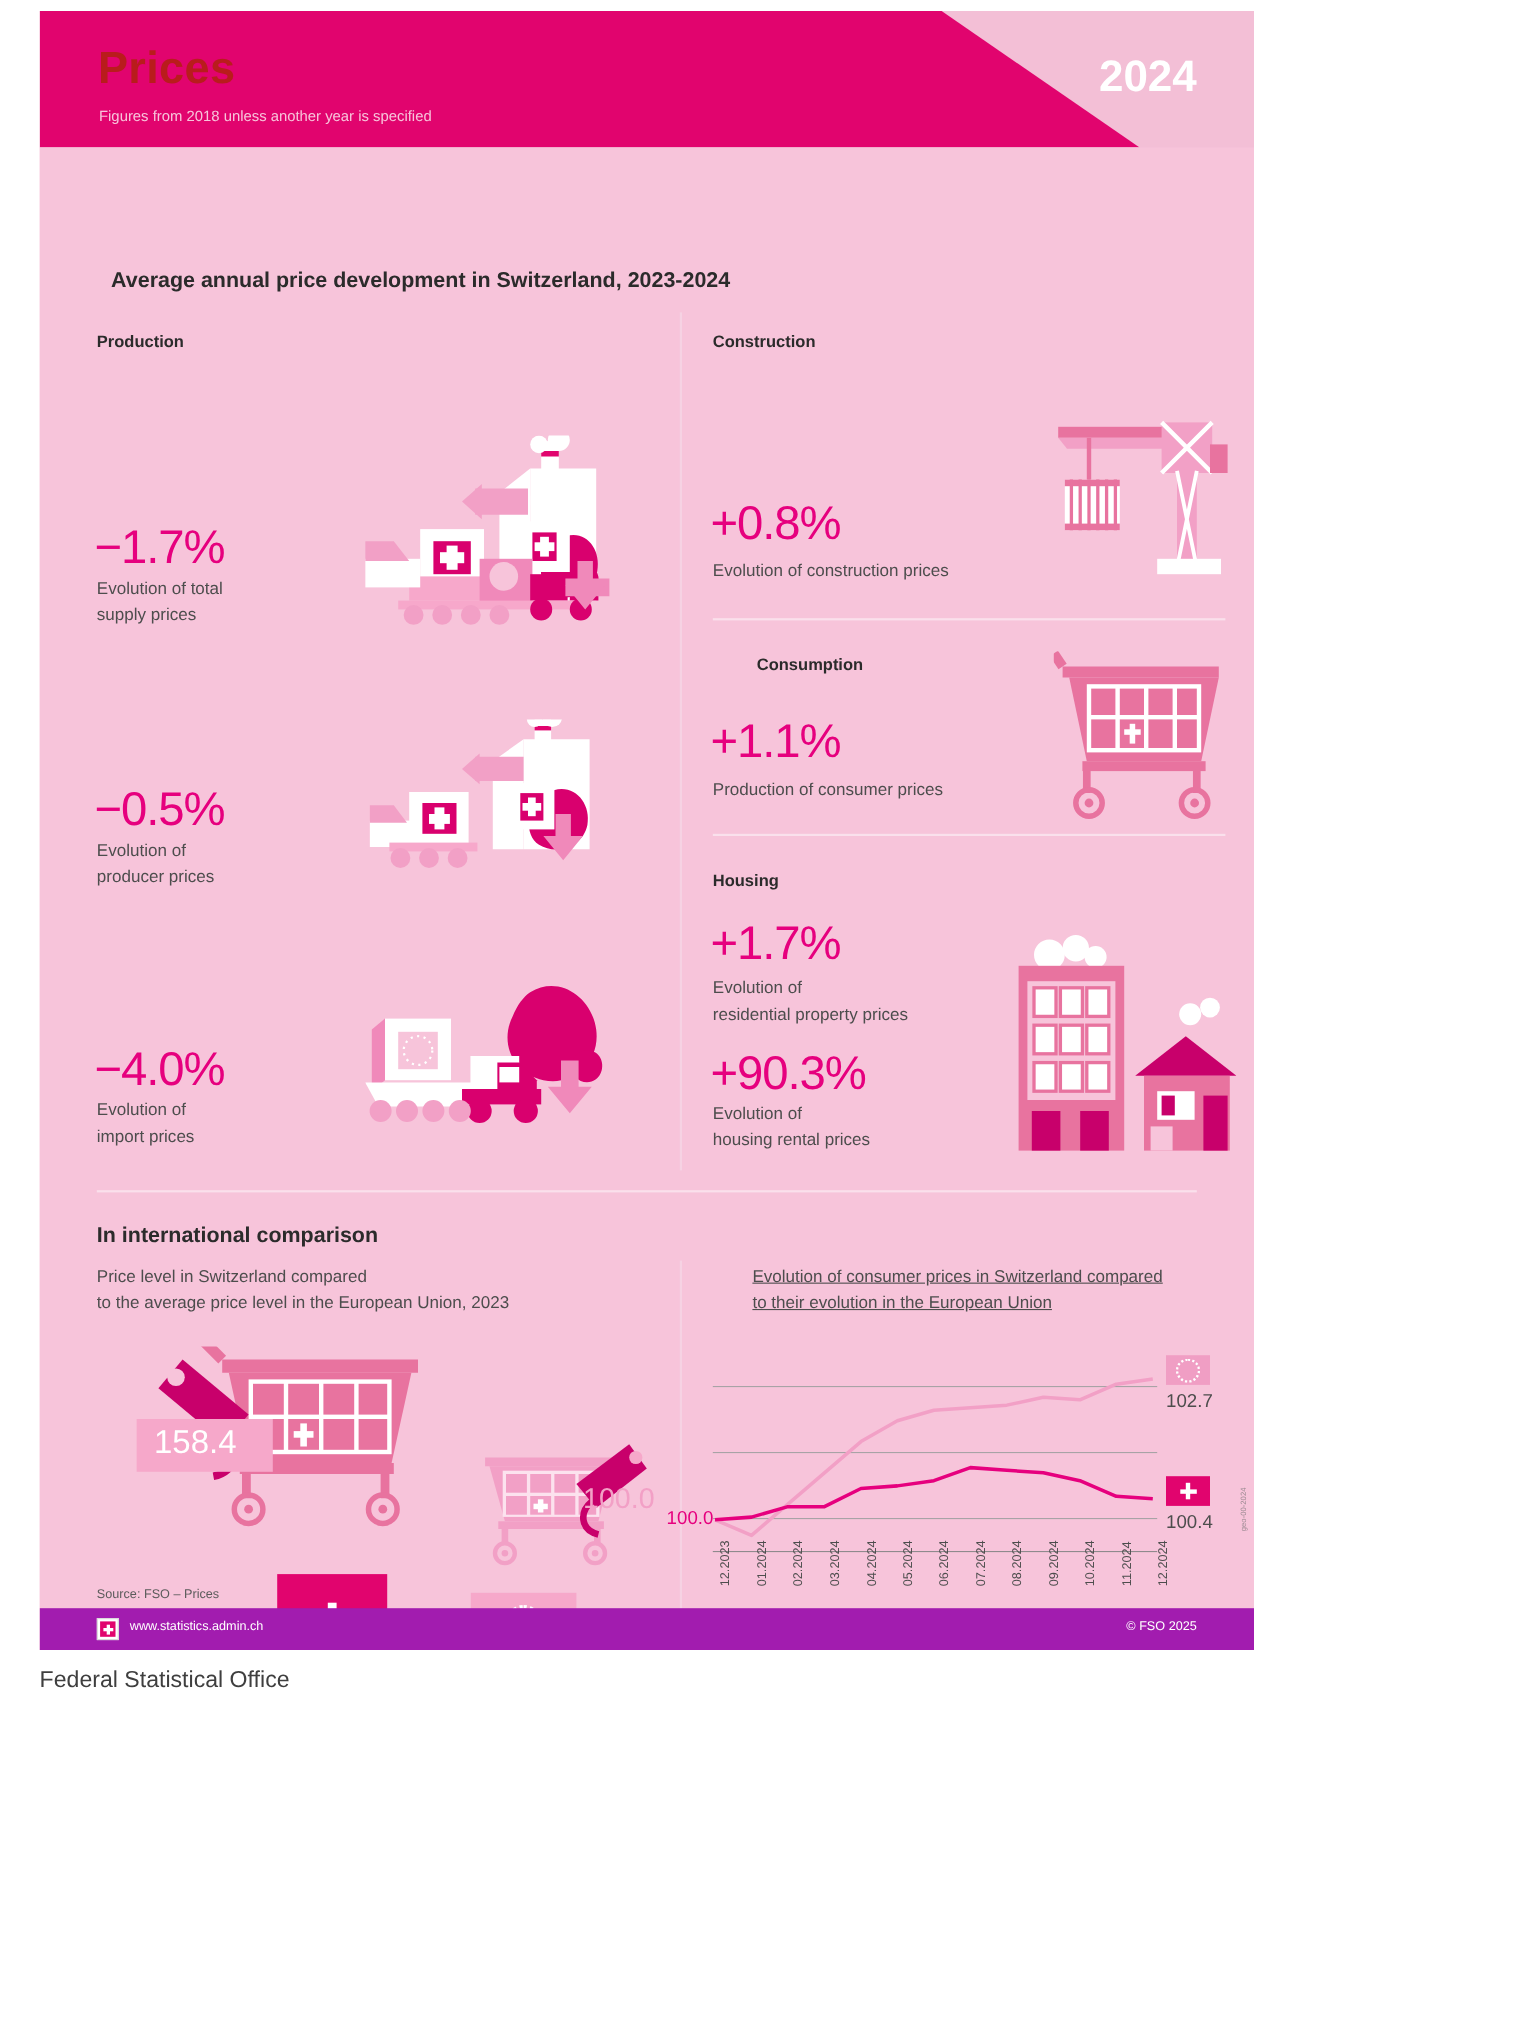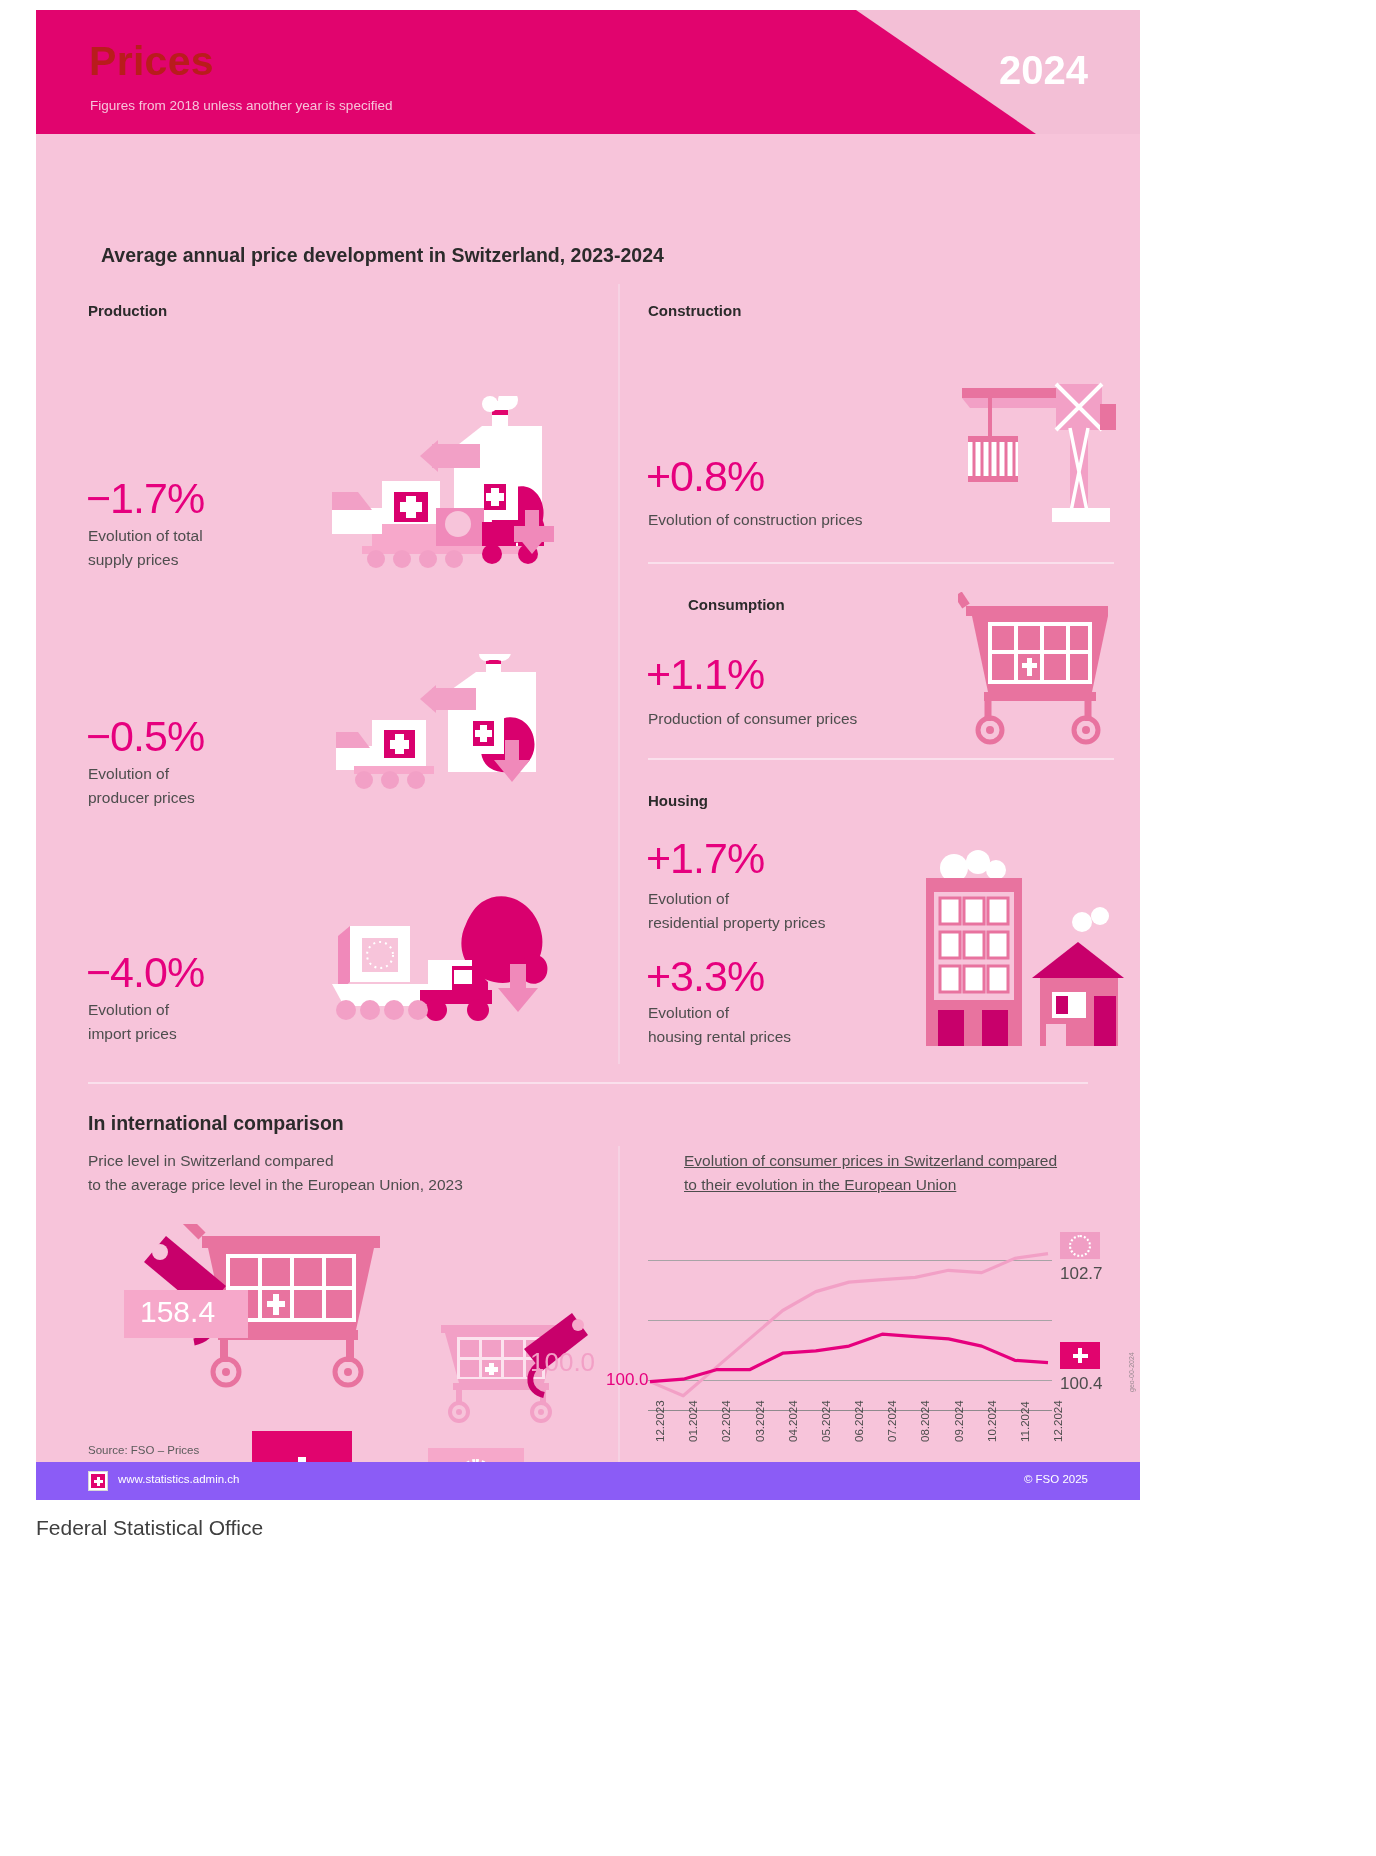--- a/index.html
+++ b/index.html
@@ -78,21 +78,21 @@
   .cross:before { left: 5.5px; top: 0; width: 4px; height: 15px; }
   .cross:after  { top: 5.5px; left: 0; width: 15px; height: 4px; }
   .eu-stars {
     width: 22px; height: 22px; border-radius: 50%;
     border: 2.5px dotted #ffffff;
   }
   
   .src { position: absolute; left: 52px; font-size: 11.5px; color: #5b5b5b; }
   .foot {
     position: absolute; left: 0; bottom: 0; width: 1104px; height: 38px;
-    background: #8b5cf6;
+    background: #a21caf;
   }
   .foot-txt { position: absolute; top: 11px; font-size: 11.5px; color: #ffffff; }
   .foot-logo {
     position: absolute; left: 52px; top: 9px; width: 20px; height: 20px;
     background: #ffffff; border: 1.5px solid #d8d8d8;
     display: flex; align-items: center; justify-content: center;
   }
   .foot-logo .sq { width: 14px; height: 14px; background: #e1046e;
       display:flex; align-items:center; justify-content:center; }
   .foot-logo .sq .c { position: relative; width: 9px; height: 9px; }
@@ -285,21 +285,21 @@
       <circle cx="32" cy="138" r="12" fill="none" stroke="#e8739f" stroke-width="5"></circle>
       <circle cx="32" cy="138" r="4" fill="#e8739f"></circle>
       <circle cx="128" cy="138" r="12" fill="none" stroke="#e8739f" stroke-width="5"></circle>
       <circle cx="128" cy="138" r="4" fill="#e8739f"></circle>
     </svg>
 
     <div class="cat" style="left:612px; top:658px;">Housing</div>
     <div class="big" style="left:610px; top:700px;">+1.7%</div>
     <div class="desc" style="left:612px; top:753px; white-space:pre-line;">Evolution of
 residential property prices</div>
-    <div class="big" style="left:610px; top:818px;">+3.3%</div>
+    <div class="big" style="left:610px; top:818px;">+90.3%</div>
     <div class="desc" style="left:612px; top:867px; white-space:pre-line;">Evolution of
 housing rental prices</div>
 
     <svg style="position:absolute;left:876px;top:712px;" width="212" height="206" viewBox="0 0 212 206">
       <circle cx="42" cy="22" r="14" fill="#fff"></circle>
         <circle cx="66" cy="16" r="12" fill="#fff"></circle>
       <circle cx="84" cy="24" r="10" fill="#fff"></circle>
       <rect x="14" y="32" width="96" height="168" fill="#e8739f"></rect>
       <rect x="22" y="46" width="80" height="108" fill="#f7c4da"></rect>
       <g fill="#fff" stroke="#e8739f" stroke-width="3">

